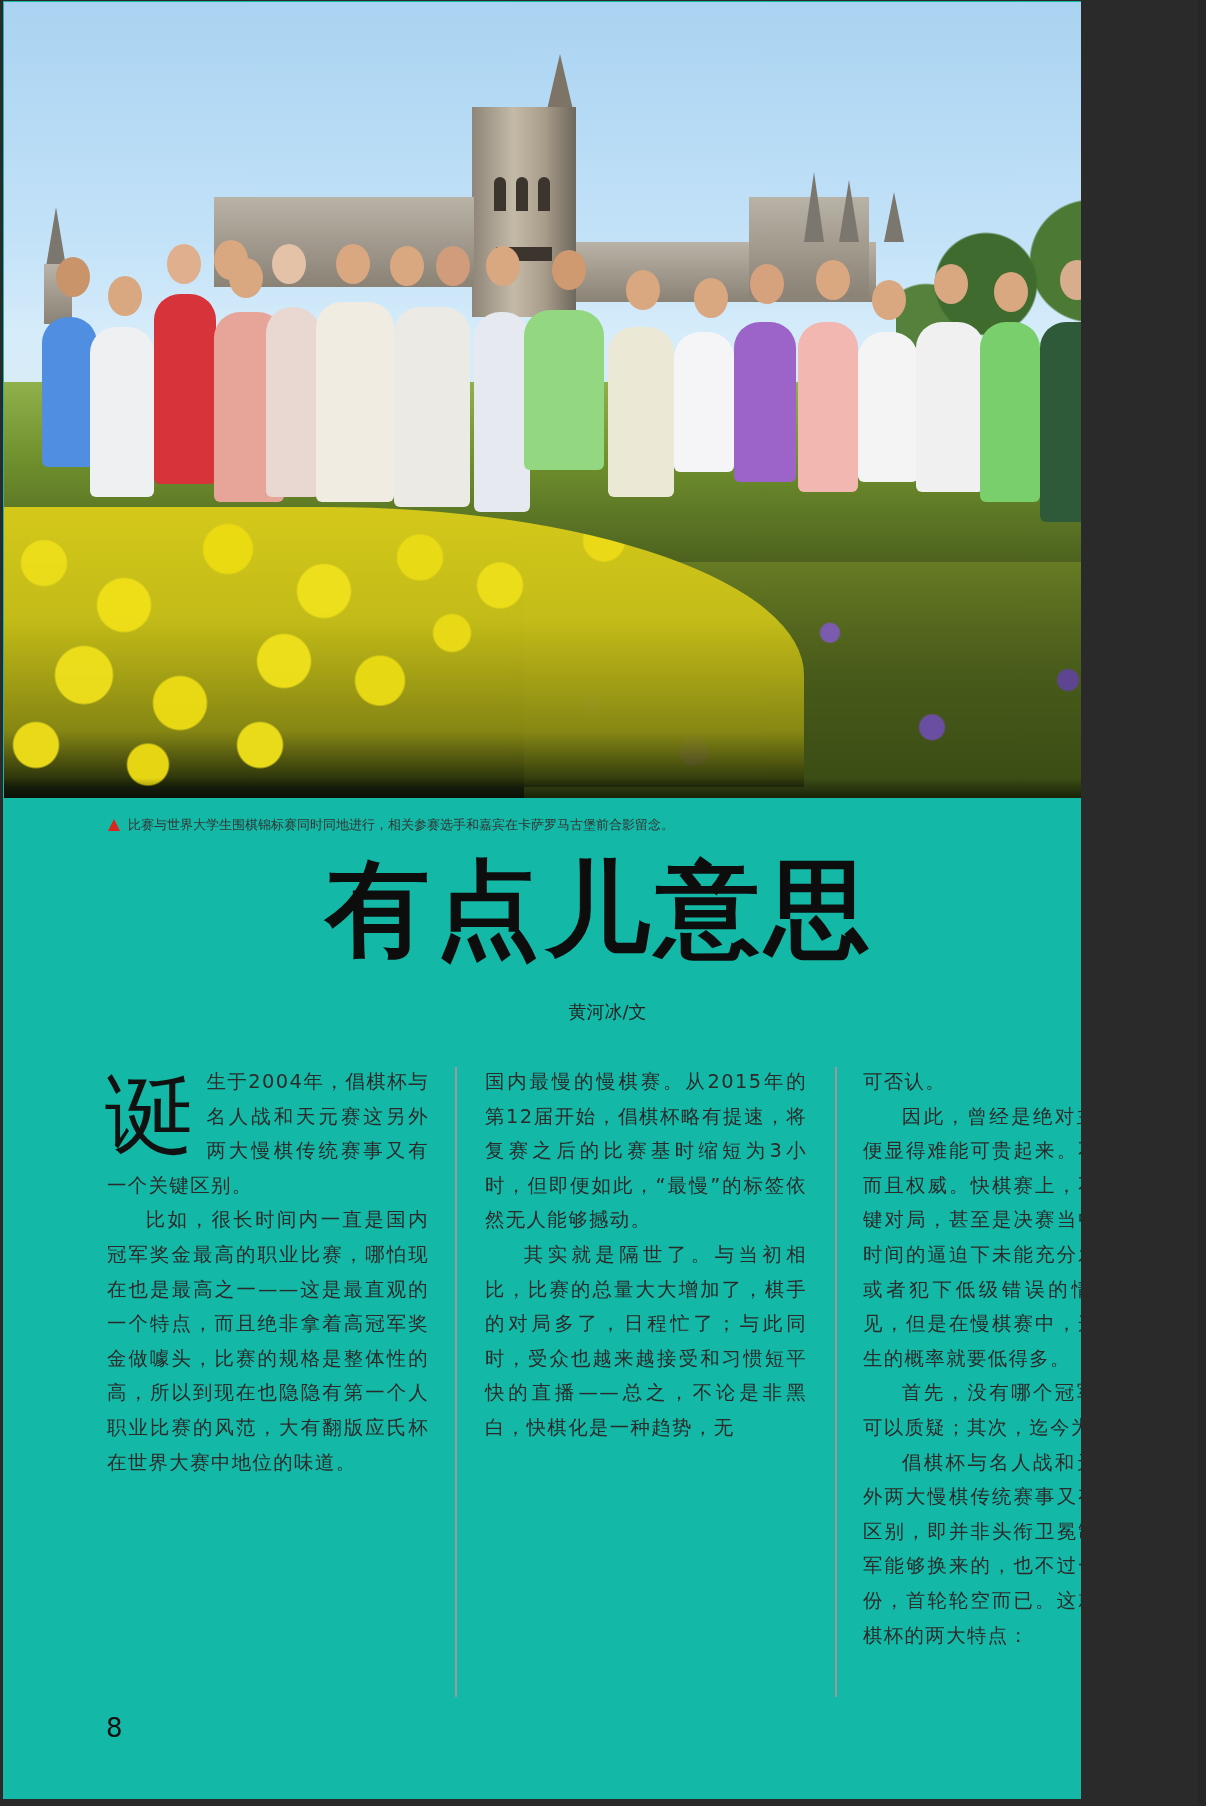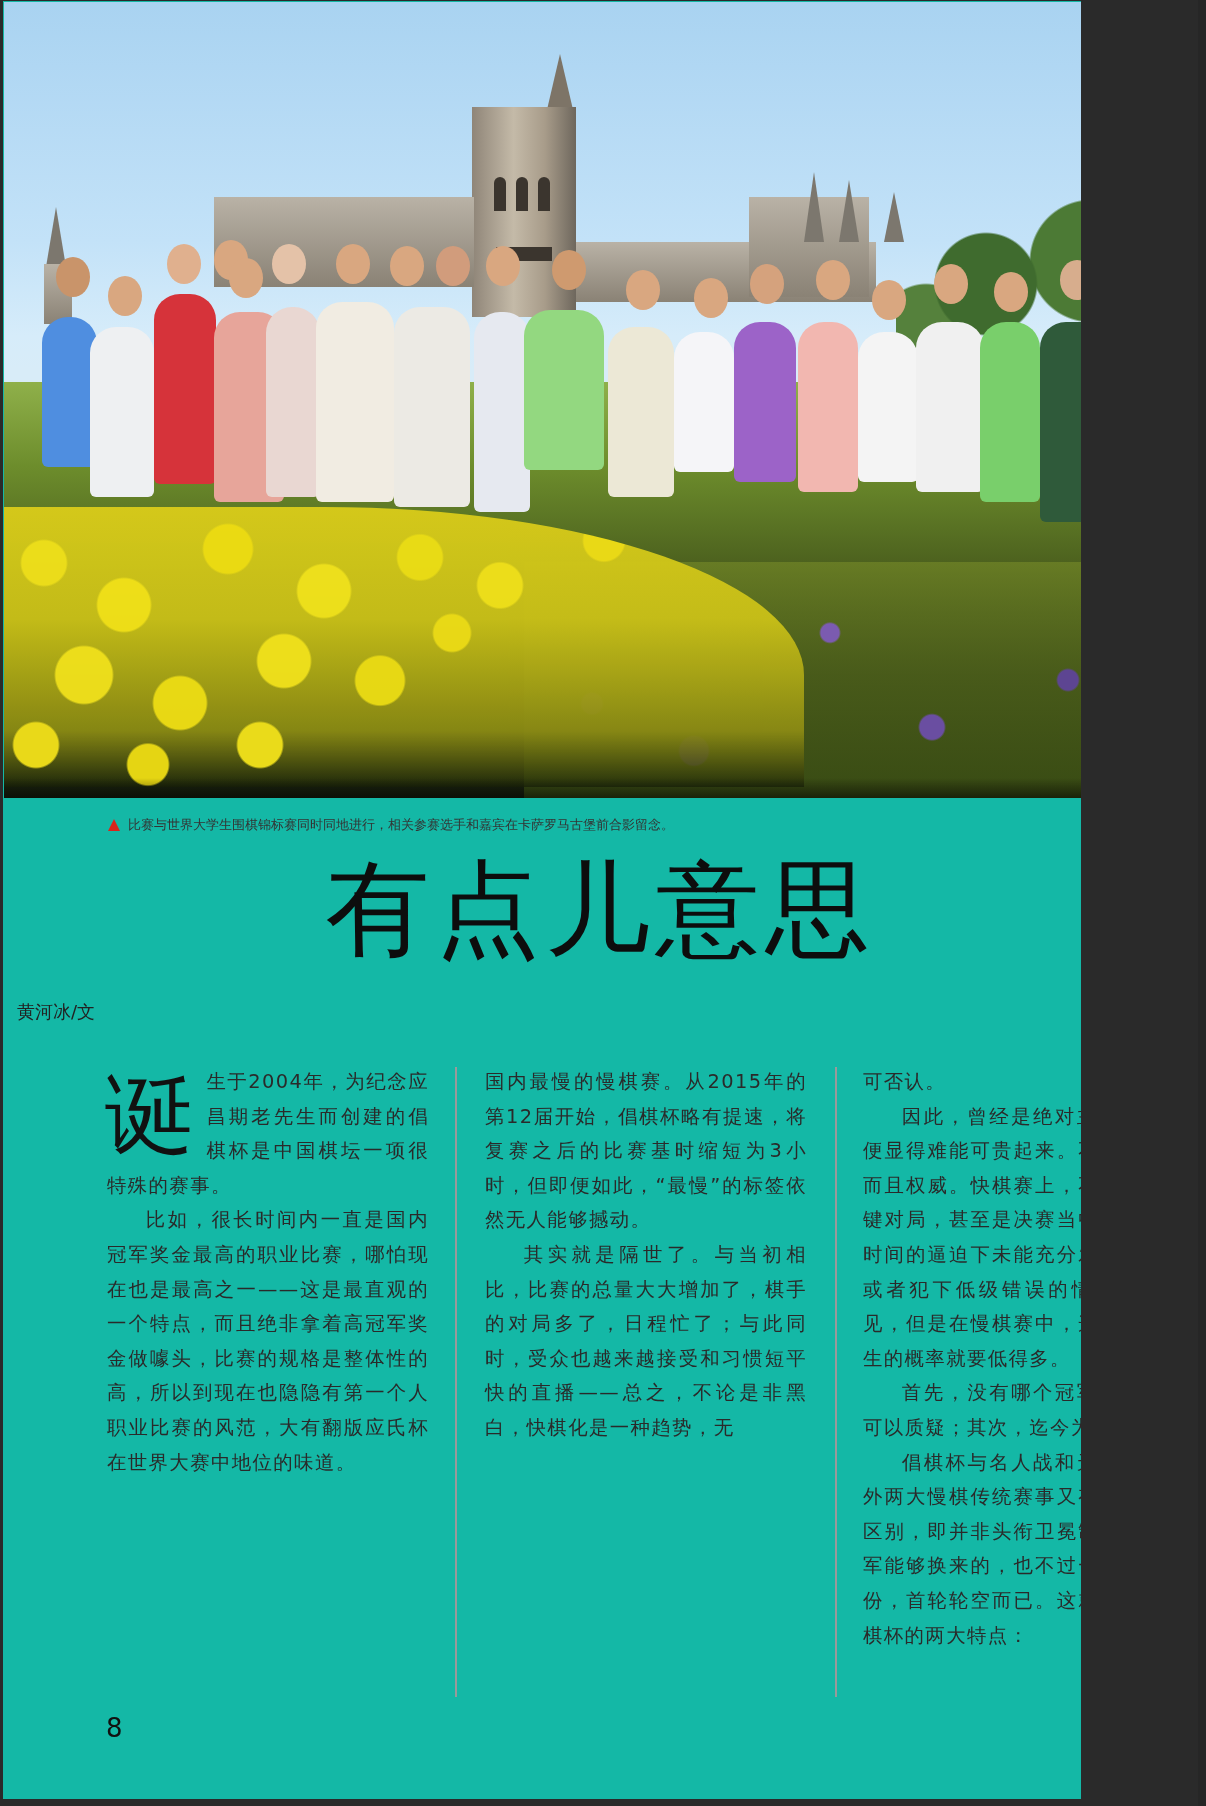--- a/index.html
+++ b/index.html
@@ -107,26 +107,26 @@
   .caption .tri {
     width:0; height:0;
     border-left: 6px solid transparent; border-right: 6px solid transparent;
     border-bottom: 12px solid #d9251c;
   }
   
   .title {
     position:absolute; left: 0; top: 848px; width: 1195px;
     text-align:center;
     font-family: "DejaVu Sans", sans-serif;
-    font-size: 104px; font-weight: normal; color: #0d0d0d;
+    font-size: 104px; font-weight: bold; color: #0d0d0d;
     letter-spacing: 6px; line-height: 120px;
   }
   .byline {
     position:absolute; left: 0; top: 999px; width: 1195px;
-    text-align:left; font-size: 18px; color:#222;
+    text-align:center; font-size: 18px; color:#222;
     padding-left: 14px; box-sizing: border-box;
   }
   
   .col {
     position:absolute; top: 1064px; width: 322px;
     font-size: 19.4px; line-height: 34.6px; color: #2a2a2a;
     letter-spacing: 1.4px;
     text-align: justify;
   }
   .col p { margin: 0; }
@@ -222,21 +222,21 @@
   <div class="caption">
     <span class="tri"></span>
     <span>比赛与世界大学生围棋锦标赛同时同地进行，相关参赛选手和嘉宾在卡萨罗马古堡前合影留念。</span>
   </div>
 
   <div class="title">有点儿意思</div>
   <div class="byline">黄河冰/文</div>
 
   <div class="col col1">
     <span class="dropcap">诞</span>
-    <p>生于2004年，为纪念应昌期老先生而创建的倡棋杯是中国棋坛一项很特殊的赛事。</p>
+    <p>生于2004年，倡棋杯与名人战和天元赛这另外两大慢棋传统赛事又有一个关键区别。</p>
     <p class="indent">比如，很长时间内一直是国内冠军奖金最高的职业比赛，哪怕现在也是最高之一——这是最直观的一个特点，而且绝非拿着高冠军奖金做噱头，比赛的规格是整体性的高，所以到现在也隐隐有第一个人职业比赛的风范，大有翻版应氏杯在世界大赛中地位的味道。</p>
   </div>
 
   <div class="divider d1"></div>
 
   <div class="col col2">
     <p>国内最慢的慢棋赛。从2015年的第12届开始，倡棋杯略有提速，将复赛之后的比赛基时缩短为3小时，但即便如此，“最慢”的标签依然无人能够撼动。</p>
     <p class="indent">其实就是隔世了。与当初相比，比赛的总量大大增加了，棋手的对局多了，日程忙了；与此同时，受众也越来越接受和习惯短平快的直播——总之，不论是非黑白，快棋化是一种趋势，无</p>
   </div>
 

